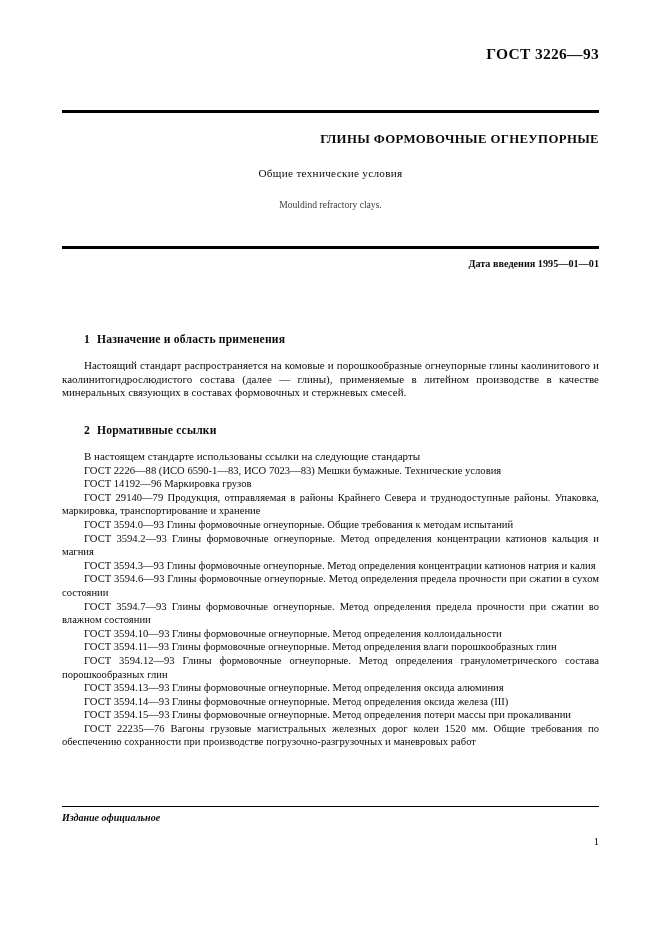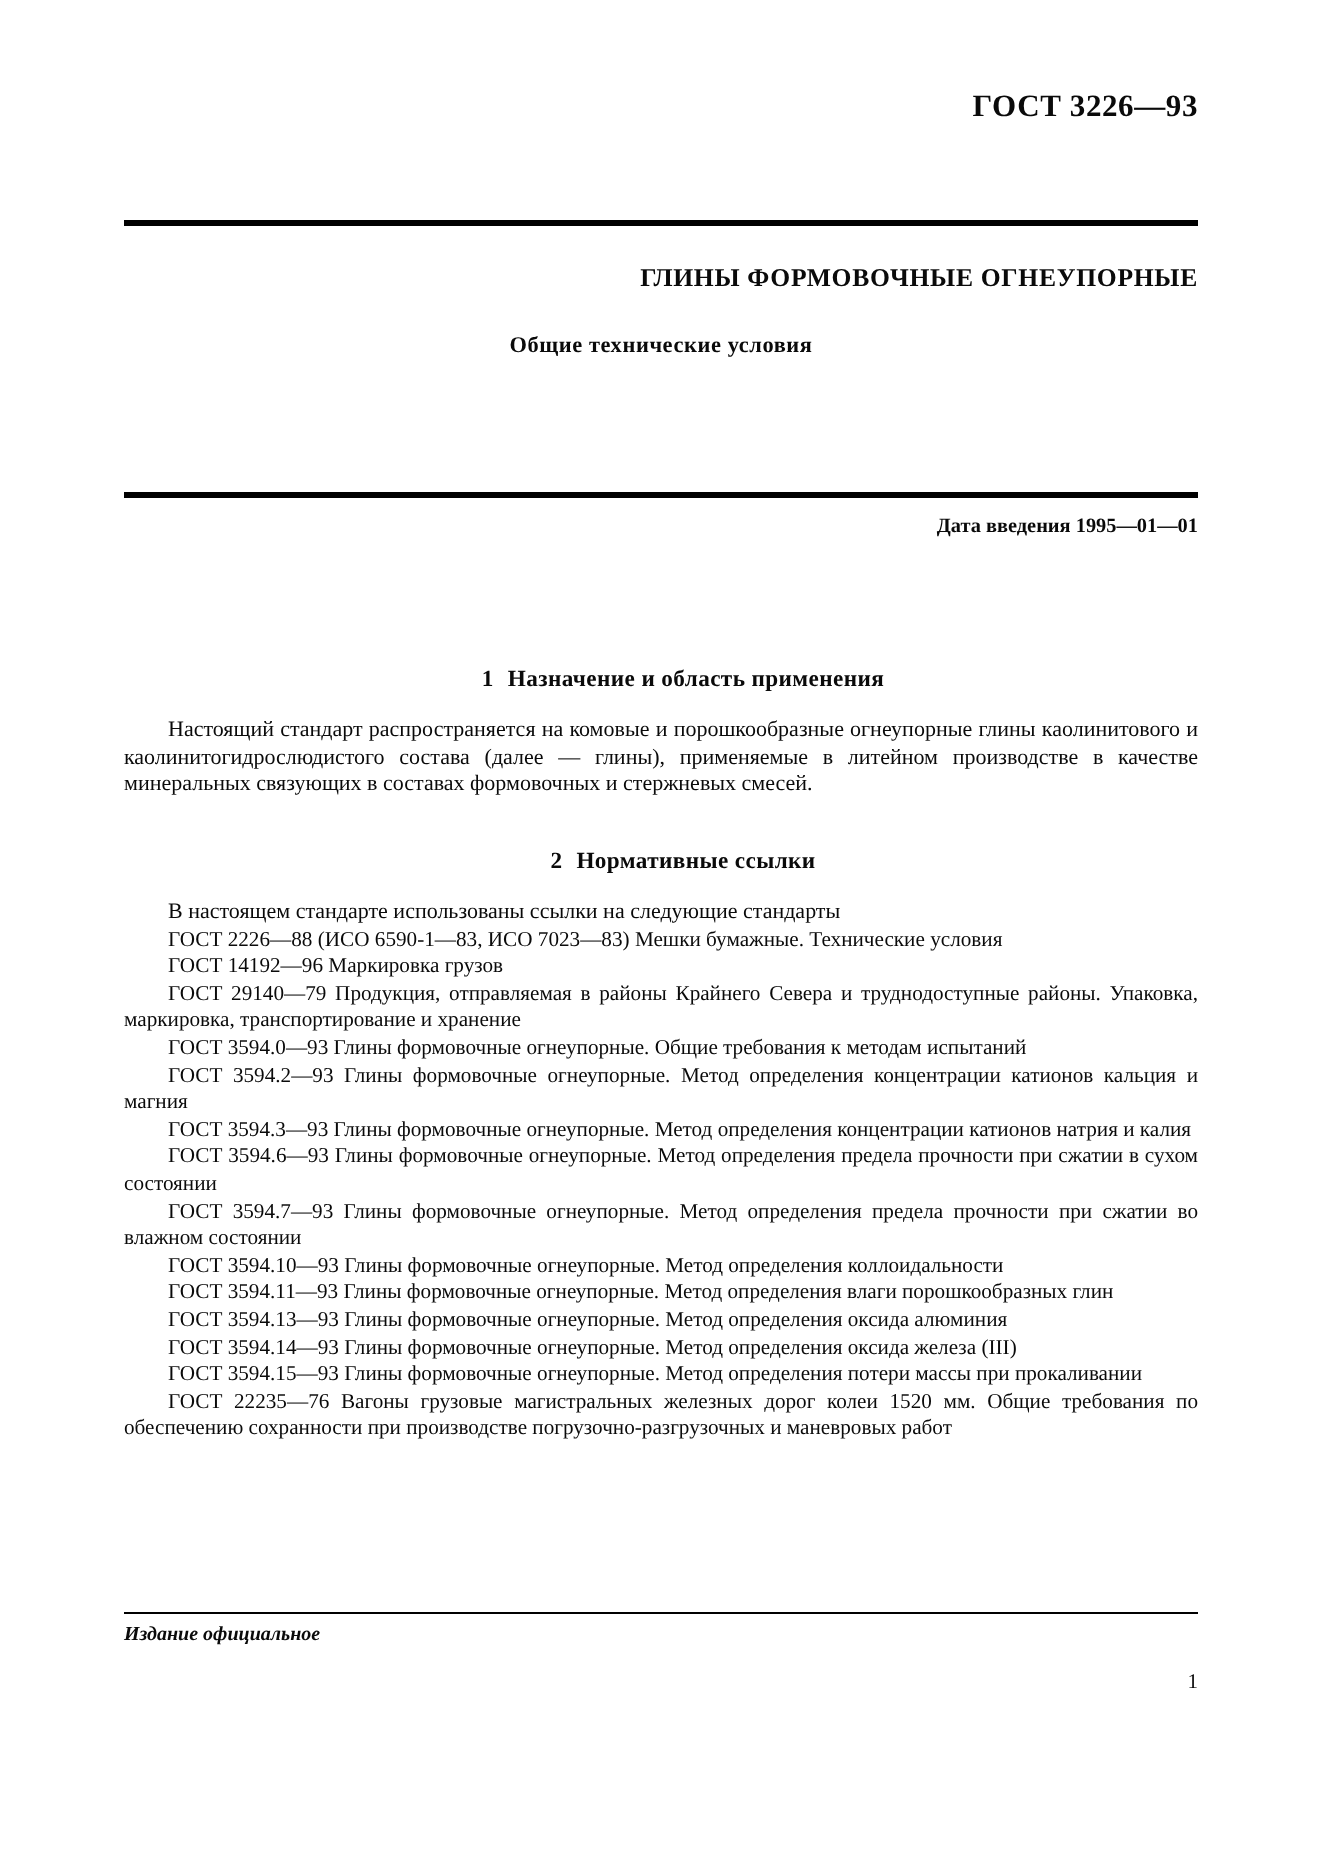--- a/index.html
+++ b/index.html
@@ -74,21 +74,21 @@
     font-weight: bold;
     letter-spacing: 0.35px;
   }
   .title-sub {
     position: absolute;
     top: 167px;
     left: 0;
     width: 537px;
     text-align: center;
     font-size: 11.2px;
-    font-weight: bold;
+    font-weight: normal;
     letter-spacing: 0.3px;
   }
   .title-en {
     position: absolute;
     top: 199px;
     left: 0;
     width: 537px;
     text-align: center;
     font-size: 9.6px;
     line-height: 12.6px;
@@ -111,21 +111,20 @@
   }
   .sec1 { top: 333px; }
   .sec2 { top: 424px; }
 
   .section-heading {
     font-size: 11.6px;
     font-weight: bold;
     letter-spacing: 0.2px;
     margin: 0 0 13px 0;
     padding-left: 22px;
-    text-align: center;
   }
   .section-heading .num {
     display: inline-block;
     margin-right: 7px;
   }
   p.para {
     margin: 0;
     font-size: 11px;
     line-height: 13.6px;
     text-align: justify;
@@ -172,20 +171,21 @@
 
   <div class="doc-number">ГОСТ 3226—93</div>
 
 
   <div class="rule-thick rule-top"></div>
 
   <div class="title-main">ГЛИНЫ ФОРМОВОЧНЫЕ ОГНЕУПОРНЫЕ</div>
   <div class="title-sub">Общие технические условия</div>
 
   <div class="title-en">
+    <div>Mouldind refractory clays.</div>
   </div>
 
   <div class="rule-thick rule-mid"></div>
 
   <div class="intro-date">Дата введения 1995—01—01</div>
 
   <div class="section sec1">
     <div class="section-heading">
       <span class="num">1</span><span>Назначение и область применения</span>
     </div>
@@ -201,20 +201,21 @@
         <li>ГОСТ 2226—88 (ИСО 6590-1—83, ИСО 7023—83)  Мешки бумажные. Технические условия</li>
         <li>ГОСТ 14192—96  Маркировка грузов</li>
         <li>ГОСТ 29140—79  Продукция, отправляемая в районы Крайнего Севера и труднодоступные районы. Упаковка, маркировка, транспортирование и хранение</li>
         <li>ГОСТ 3594.0—93  Глины формовочные огнеупорные. Общие требования к методам испытаний</li>
         <li>ГОСТ 3594.2—93  Глины формовочные огнеупорные. Метод определения концентрации катионов кальция и магния</li>
         <li>ГОСТ 3594.3—93  Глины формовочные огнеупорные. Метод определения концентрации катионов натрия и калия</li>
         <li>ГОСТ 3594.6—93  Глины формовочные огнеупорные. Метод определения предела прочности при сжатии в сухом состоянии</li>
         <li>ГОСТ 3594.7—93  Глины формовочные огнеупорные. Метод определения предела прочности при сжатии во влажном состоянии</li>
         <li>ГОСТ 3594.10—93  Глины формовочные огнеупорные. Метод определения коллоидальности</li>
         <li>ГОСТ 3594.11—93  Глины формовочные огнеупорные. Метод определения влаги порошкообразных глин</li>
+        <li>ГОСТ 3594.12—93  Глины формовочные огнеупорные. Метод определения гранулометрического состава порошкообразных глин</li>
         <li>ГОСТ 3594.13—93  Глины формовочные огнеупорные. Метод определения оксида алюминия</li>
         <li>ГОСТ 3594.14—93  Глины формовочные огнеупорные. Метод определения оксида железа (III)</li>
         <li>ГОСТ 3594.15—93  Глины формовочные огнеупорные. Метод определения потери массы при прокаливании</li>
         <li>ГОСТ 22235—76  Вагоны грузовые магистральных железных дорог колеи 1520 мм. Общие требования по обеспечению сохранности при производстве погрузочно-разгрузочных и маневровых работ</li>
       </ul>
   </div>
 
   <div class="footer-note">Издание официальное</div>
   <div class="rule-thin"></div>
   <div class="page-number">1</div>

